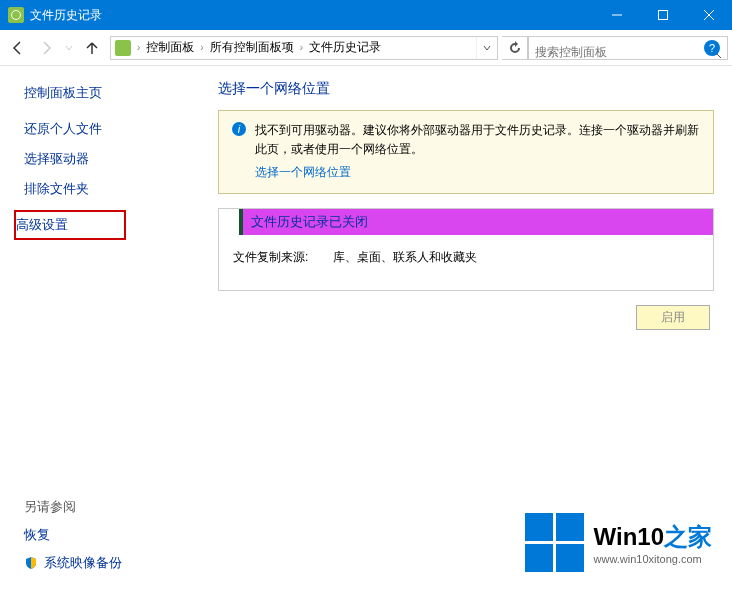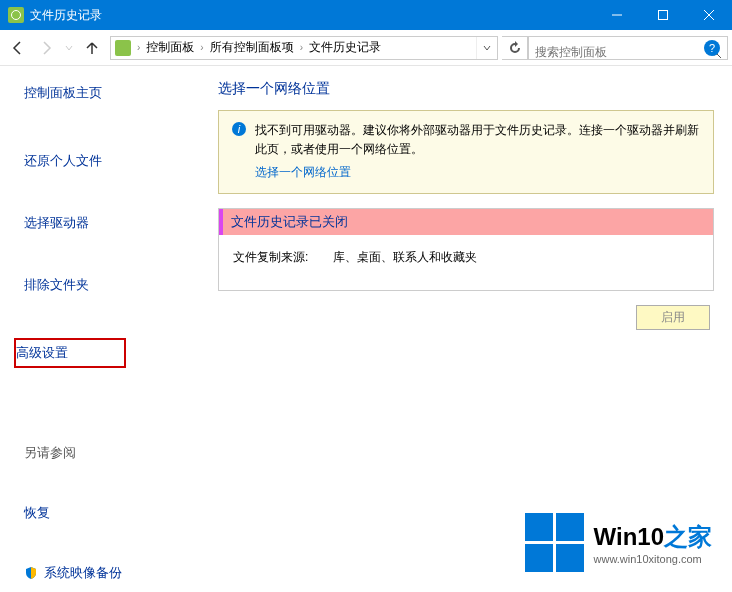--- a/index.html
+++ b/index.html
@@ -21,38 +21,38 @@
 .bc-icon { width: 16px; height: 16px; margin: 0 4px; background: #8bc34a; border-radius: 2px; }
 .bc-sep { color: #888; padding: 0 2px; font-size: 10px; }
 .bc-item { padding: 0 4px; cursor: pointer; }
 .bc-dd { margin-left: auto; padding: 0 6px; color: #555; border-left: 1px solid #eee; height: 100%; display: flex; align-items: center; }
 .refresh-btn { width: 26px; height: 24px; border: 1px solid #ccc; border-left: none; display: flex; align-items: center; justify-content: center; cursor: pointer; color: #555; }
 .searchbox { width: 200px; height: 24px; border: 1px solid #ccc; display: flex; align-items: flex-end; }
 .searchbox input { flex: 1; border: none; outline: none; font-size: 12px; padding: 0 6px; color: #888; }
 .searchbox .sicon { width: 24px; display: flex; align-items: center; justify-content: center; color: #555; }
 
 .content { display: flex; height: calc(100% - 66px); position: relative; }
-.sidebar { width: 200px; padding: 18px 10px 10px 24px; font-size: 13px; display: flex; flex-direction: column; gap: 32px; }
+.sidebar { width: 200px; padding: 18px 10px 10px 24px; font-size: 13px; display: flex; flex-direction: column; }
 .side-head { color: #003399; margin-bottom: 18px; cursor: pointer; }
 .side-link { color: #003399; margin-bottom: 12px; cursor: pointer; }
 .side-link.highlighted { border: 2px solid #c00; padding: 4px 0; margin-left: -10px; margin-right: 64px; }
 .side-spacer { flex: 1; }
 .side-footer-h { color: #555; font-size: 13px; margin-bottom: 10px; }
 .side-footer-link { color: #003399; margin-bottom: 10px; cursor: pointer; display: flex; align-items: center; gap: 6px; }
 .shield-icon { width: 14px; height: 14px; }
 
 .main { flex: 1; padding: 14px 18px 0 18px; font-size: 12px; position: relative; }
 .main h1 { font-size: 14px; color: #003399; font-weight: normal; margin-bottom: 12px; }
 .main .desc { color: #333; margin-bottom: 12px; }
 .infobox { border: 1px solid #cfc78f; background: #fdfbe7; padding: 10px 12px; display: flex; gap: 8px; margin-bottom: 14px; }
 .info-icon { width: 16px; height: 16px; flex-shrink: 0; }
 .info-text { line-height: 1.6; }
 .info-link { color: #0066cc; cursor: pointer; margin-top: 4px; display: inline-block; }
 .statusbox { border: 1px solid #ccc; margin-bottom: 14px; }
-.status-head { background: #fca5a5; border-left: 4px solid #d946ef; padding: 4px 8px; font-size: 13px; color: #003399; }
+.status-head { background: #d946ef; border-left: 4px solid #14532d; padding: 4px 8px; font-size: 13px; color: #003399; margin-left: 20px; }
 .status-body { padding: 14px 14px; }
 .status-row { display: flex; margin-bottom: 10px; }
 .status-row .lbl { width: 100px; }
 .action-row { text-align: right; padding-right: 4px; }
 .action-btn { background: #fef9c3; border: 1px solid #adadad; padding: 3px 24px; font-size: 12px; color: #888; cursor: default; }
 
 .help-icon { position: absolute; top: 40px; right: 12px; width: 16px; height: 16px; border-radius: 50%; background: #0078d7; color: #fff; font-size: 11px; display: flex; align-items: center; justify-content: center; cursor: pointer; }
 
 .watermark { position: absolute; right: 20px; bottom: 20px; display: flex; align-items: center; gap: 10px; }
 .wm-logo { display: grid; grid-template-columns: 28px 28px; grid-template-rows: 28px 28px; gap: 3px; }

